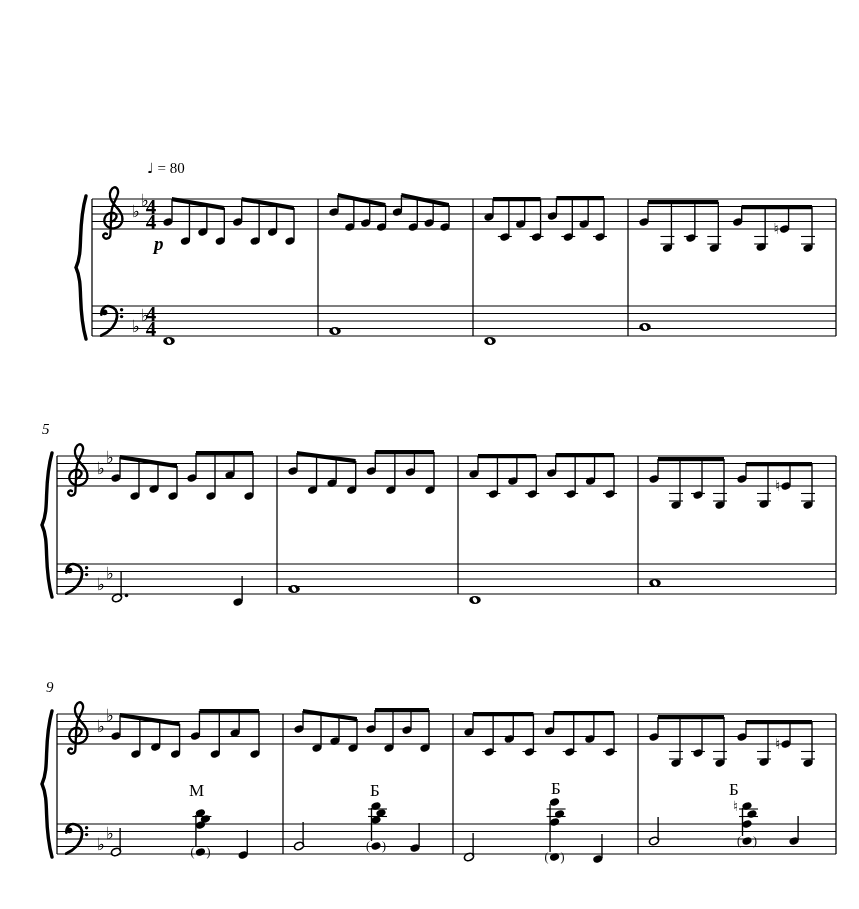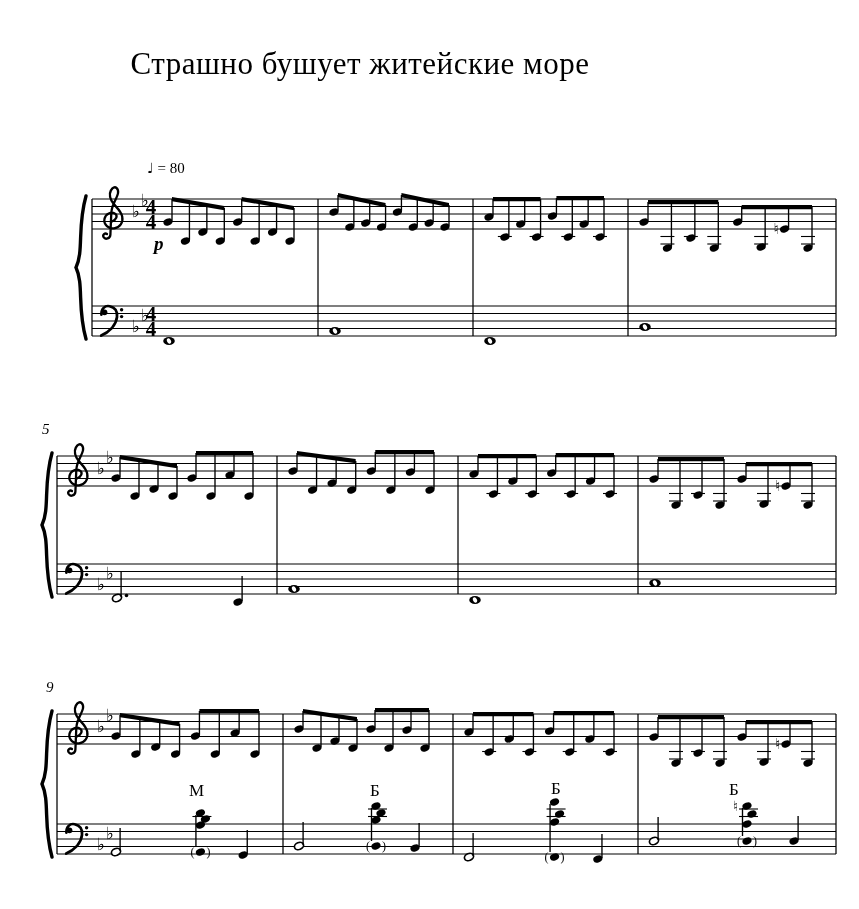--- a/index.html
+++ b/index.html
@@ -435,21 +435,20 @@
         <line x1="742.5" y1="808" x2="742.5" y2="836" stroke="#000" stroke-width="1.35"></line>
         <ellipse cx="747" cy="841" rx="4.7" ry="3.4" fill="#000" stroke="#000" stroke-width="0" transform="rotate(-21 747 841)"></ellipse>
         <text x="737" y="845" font-size="12" font-family="&quot;Liberation Serif&quot;,serif" fill="#000">(</text>
         <text x="753" y="845" font-size="12" font-family="&quot;Liberation Serif&quot;,serif" fill="#000">)</text>
         <text x="733" y="810.5" font-size="14" font-family="&quot;DejaVu Sans&quot;,sans-serif" fill="#000">♮</text>
         <ellipse cx="794" cy="841" rx="4.7" ry="3.4" fill="#000" stroke="#000" stroke-width="0" transform="rotate(-21 794 841)"></ellipse>
         <line x1="798.1" y1="840" x2="798.1" y2="816" stroke="#000" stroke-width="1.35"></line>
       </g>
     </svg>
 
-  <div class="ovl title">Страшно бушует житейские море</div>
   <div class="ovl tempo">
     <span class="note">♩</span><span>= 80</span>
   </div>
   <div class="ovl dyn">p</div>
   <div class="ovl mnum mnum5">5</div>
   <div class="ovl mnum mnum9">9</div>
   <div class="ovl chlbl lblM">М</div>
   <div class="ovl chlbl lblB1">Б</div>
   <div class="ovl chlbl lblB2">Б</div>
   <div class="ovl chlbl lblB3">Б</div>

